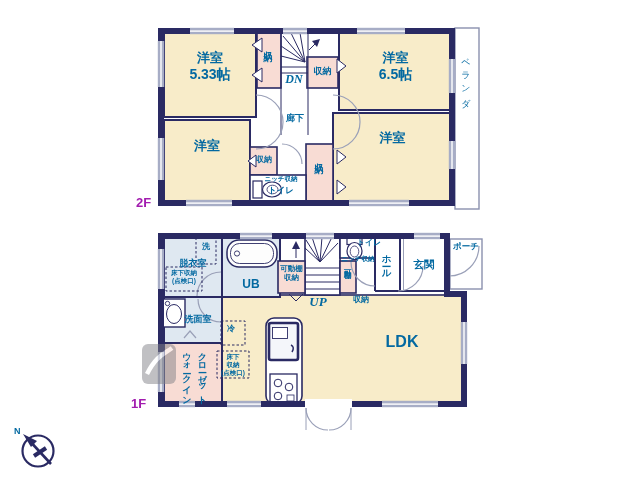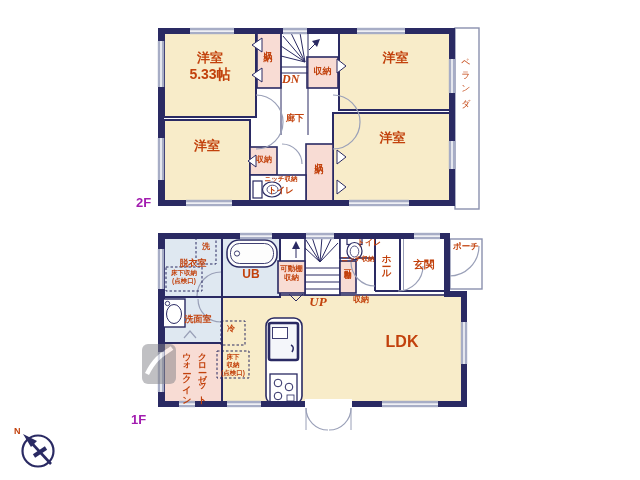--- a/index.html
+++ b/index.html
@@ -1,19 +1,19 @@
 <!DOCTYPE html>
 <html><head>
 <meta charset="utf-8">
 <style>
   html,body{margin:0;padding:0;background:#fff;}
   .plan{position:relative;width:640px;height:480px;background:#fff;overflow:hidden;
         font-family:"Liberation Sans",sans-serif;}
   svg{position:absolute;left:0;top:0;}
-  .lbl{position:absolute;color:#c2410c;text-align:center;line-height:1.22;
+  .lbl{position:absolute;color:#0369a1;text-align:center;line-height:1.22;
        font-weight:600;white-space:nowrap;}
   .v{writing-mode:vertical-rl;text-orientation:upright;}
   .serifital{font-family:"Liberation Serif",serif;font-style:italic;font-weight:700;}
   .roomname{display:block;font-size:13px;}
   .roomsize{display:block;font-size:14px;}
   .wm{position:absolute;color:rgba(123,123,130,0.55);font-weight:700;white-space:nowrap;}
   .flabel{position:absolute;color:#a21caf;font-weight:700;font-size:13px;}
   .tiny{font-weight:700;}
 </style>
 </head>
@@ -220,45 +220,46 @@
   </g>
 </svg>
 
 
 <div class="lbl" style="left:164px;top:50px;width:92px;">
   <span class="roomname">洋室</span>
   <span class="roomsize">5.33帖</span>
 </div>
 <div class="lbl" style="left:339px;top:50px;width:113px;">
   <span class="roomname">洋室</span>
+  <span class="roomsize">6.5帖</span>
 </div>
 <div class="lbl" style="left:164px;top:138px;width:86px;">
   <span class="roomname">洋室</span>
 </div>
 <div class="lbl" style="left:333px;top:130px;width:119px;">
   <span class="roomname">洋室</span>
 </div>
 <div class="lbl v" style="left:262px;top:44px;font-size:9px;letter-spacing:2px;">収納</div>
 <div class="lbl" style="left:308px;top:66px;width:29px;font-size:9px;">収納</div>
-<div class="lbl serifital" style="left:282px;top:72px;width:16px;font-size:12px;">DN</div>
+<div class="lbl serifital" style="left:282px;top:72px;width:24px;font-size:12px;">DN</div>
 <div class="lbl" style="left:278px;top:113px;width:34px;font-size:9px;">廊下</div>
 <div class="lbl" style="left:251px;top:155px;width:26px;font-size:8px;">収納</div>
 <div class="lbl tiny" style="left:258px;top:175px;width:46px;font-size:6.5px;">ニッチ収納</div>
 <div class="lbl" style="left:260px;top:185px;width:42px;font-size:8.5px;">トイレ</div>
 <div class="lbl v" style="left:313px;top:156px;font-size:9px;letter-spacing:2px;">収納</div>
 <div class="lbl v" style="left:460px;top:52px;font-size:9px;letter-spacing:3px;font-weight:400;">ベランダ</div>
 <div class="flabel" style="left:136px;top:195px;">2F</div>
 
 <div class="lbl" style="left:166px;top:258px;width:54px;font-size:9px;">脱衣室</div>
 <div class="lbl" style="left:197px;top:242px;width:18px;font-size:8px;">洗</div>
 <div class="lbl tiny" style="left:166px;top:269px;width:36px;font-size:6.5px;">
   <span style="display:block;">床下収納</span>
   <span style="display:block;">(点検口)</span>
 </div>
-<div class="lbl" style="left:228px;top:267px;width:46px;font-size:12px;">UB</div>
+<div class="lbl" style="left:228px;top:277px;width:46px;font-size:12px;">UB</div>
 <div class="lbl tiny" style="left:279px;top:264px;width:25px;font-size:7.5px;">
   <span style="display:block;">可動棚</span>
   <span style="display:block;">収納</span>
 </div>
 <div class="lbl serifital" style="left:305px;top:294px;width:26px;font-size:13px;">UP</div>
 <div class="lbl" style="left:348px;top:295px;width:26px;font-size:8px;">収納</div>
 <div class="lbl tiny" style="left:336px;top:255px;width:44px;font-size:6.5px;">ニッチ収納</div>
 <div class="lbl" style="left:352px;top:238px;width:34px;font-size:8px;">トイレ</div>
 <div class="lbl v tiny" style="left:343px;top:263px;font-size:7.5px;letter-spacing:1px;">可動棚</div>
 <div class="lbl v" style="left:381px;top:248px;font-size:9.5px;letter-spacing:2px;">ホール</div>
@@ -271,16 +272,16 @@
 </div>
 <div class="lbl" style="left:222px;top:324px;width:18px;font-size:8px;">冷</div>
 <div class="lbl tiny" style="left:217px;top:353px;width:32px;font-size:6.5px;">
   <span style="display:block;">床下</span>
   <span style="display:block;">収納</span>
   <span style="display:block;">(点検口)</span>
 </div>
 <div class="lbl" style="left:360px;top:332px;width:84px;">
   <span style="display:block;font-size:16px;font-weight:600;">LDK</span>
 </div>
-<div class="flabel" style="left:131px;top:412px;">1F</div>
+<div class="flabel" style="left:131px;top:396px;">1F</div>
 <div class="lbl" style="left:14px;top:426px;font-size:9px;font-weight:700;">N</div>
 
 </div>
 
 </body></html>

